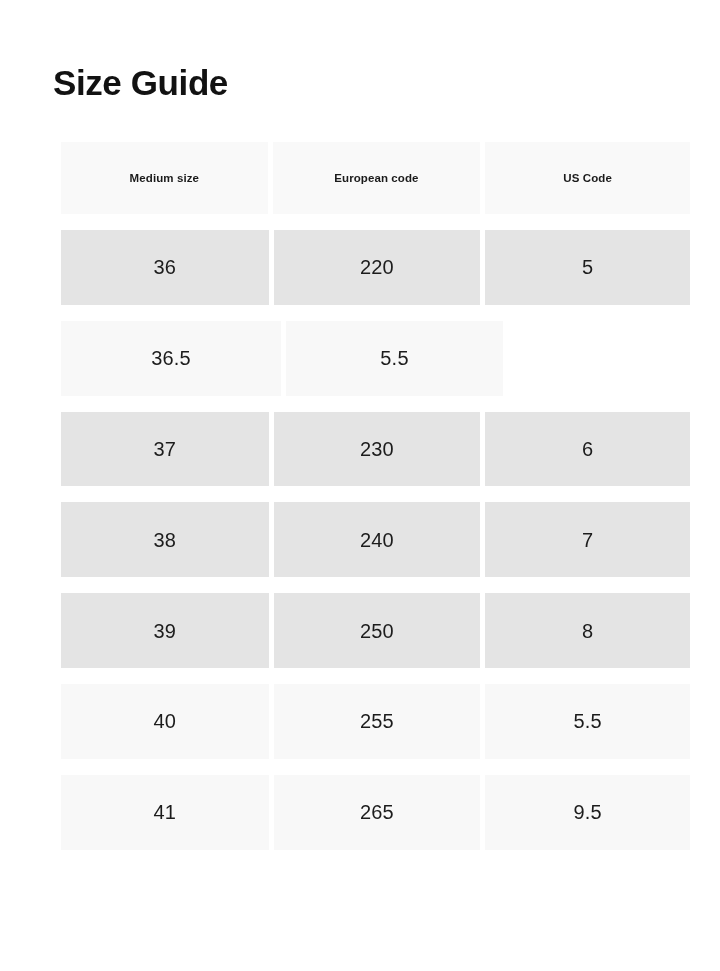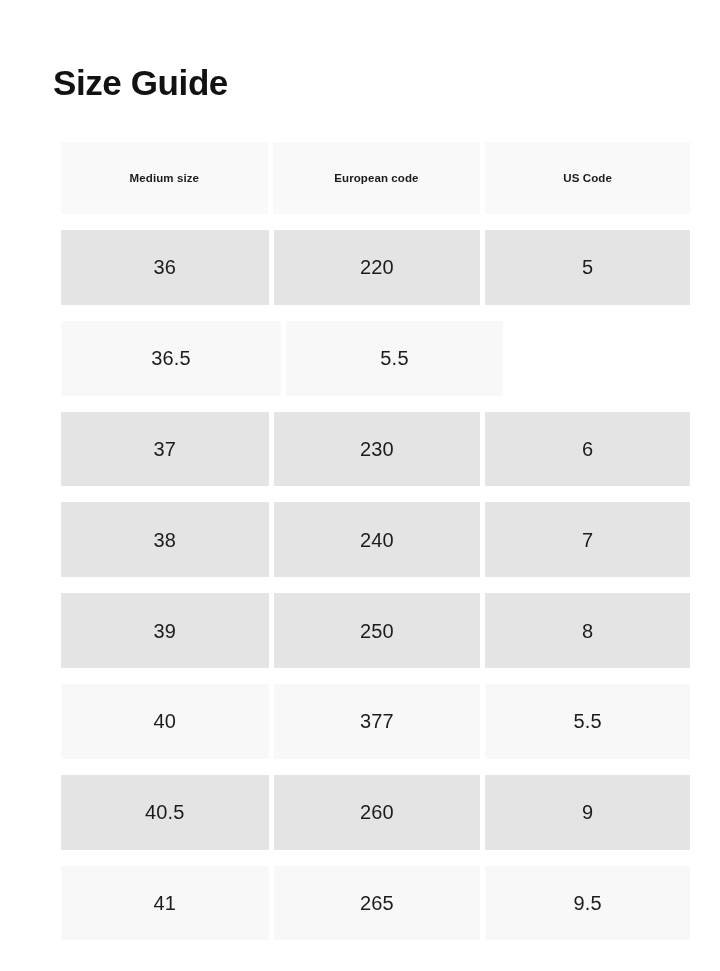--- a/index.html
+++ b/index.html
@@ -119,27 +119,22 @@
         <div class="cell col-1">240</div>
         <div class="cell col-2">7</div>
       </div>
       <div class="table-row data-row stripe-dark">
         <div class="cell col-0">39</div>
         <div class="cell col-1">250</div>
         <div class="cell col-2">8</div>
       </div>
       <div class="table-row data-row stripe-light">
         <div class="cell col-0">40</div>
-        <div class="cell col-1">377</div>
+        <div class="cell col-1">255</div>
         <div class="cell col-2">5.5</div>
-      </div>
-      <div class="table-row data-row stripe-dark">
-        <div class="cell col-0">40.5</div>
-        <div class="cell col-1">260</div>
-        <div class="cell col-2">9</div>
       </div>
       <div class="table-row data-row stripe-light">
         <div class="cell col-0">41</div>
         <div class="cell col-1">265</div>
         <div class="cell col-2">9.5</div>
       </div>
     </div>
 
 </div>
 

